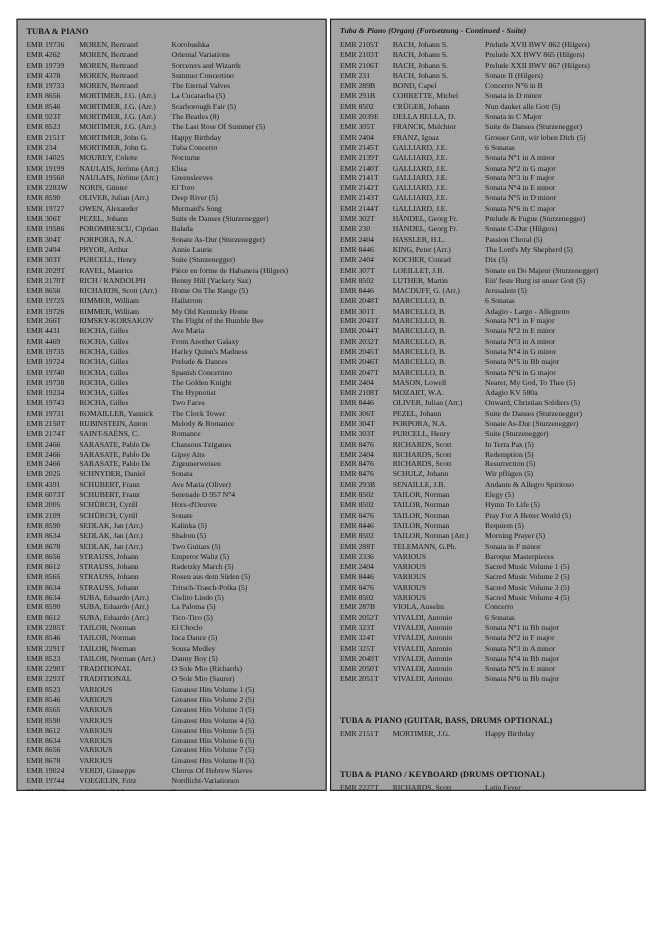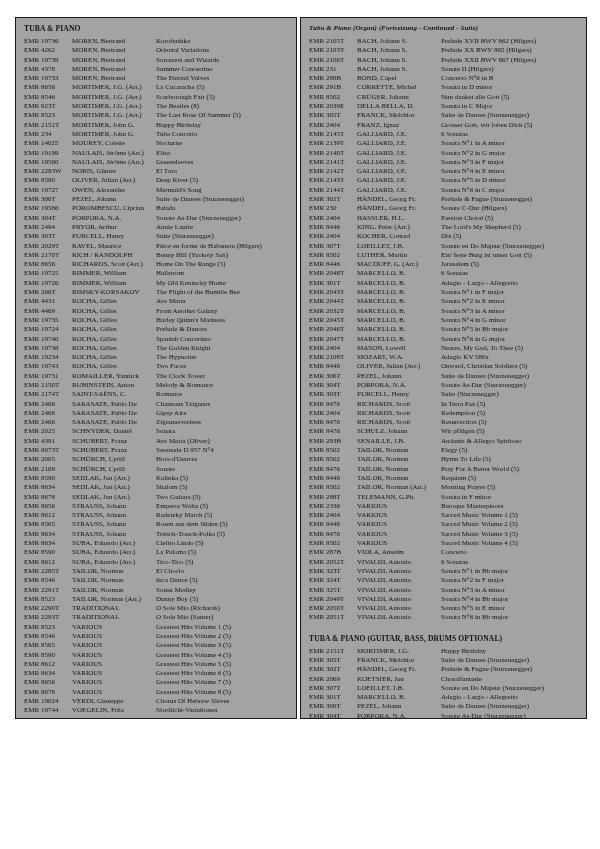--- a/index.html
+++ b/index.html
@@ -4,21 +4,21 @@
 <style>
   html,body{margin:0;padding:0;background:#fff;}
   .page{position:relative;width:600px;height:849px;background:#fff;overflow:hidden;
         font-family:"Liberation Sans",sans-serif;color:#141414;}
   .col-box{position:absolute;top:17px;height:702px;border:1px solid #1a1a1a;
            box-sizing:border-box;padding:4px 4px 0 8px;overflow:hidden;background:#a3a3a3;font-family:Liberation Serif, serif;}
   #col-left{left:15px;width:282px;}
   #col-right{left:300px;width:287px;}
   .section-title{font-weight:bold;font-size:7.6px;line-height:11px;letter-spacing:.1px;
                  white-space:nowrap;margin:1px 0 3px 0;}
-  .section + .section .section-title{margin-top:10px;}
+  .section + .section .section-title{margin-top:26px;}
   .section-title.italic{font-style:italic;font-size:7px;}
   .row{display:flex;font-size:7px;line-height:9.3px;white-space:nowrap;}
   .num{width:48px;flex:none;}
   .composer{width:84px;flex:none;}
   .title{flex:1;min-width:0;}
 </style>
 </head>
 <body>
 
 <div class="page">
@@ -760,20 +760,28 @@
       </div>
       <div class="section">
         <div class="section-title">TUBA &amp; PIANO (GUITAR, BASS, DRUMS OPTIONAL)</div>
         <div class="row">
           <span class="num">EMR 2151T</span>
           <span class="composer">MORTIMER, J.G.</span>
           <span class="title">Happy Birthday</span>
         </div>
       </div>
       <div class="section">
+        <div class="section-title">TUBA &amp; PIANO / KEYBOARD (DRUMS OPTIONAL)</div>
+        <div class="row">
+          <span class="num">EMR 2227T</span>
+          <span class="composer">RICHARDS, Scott</span>
+          <span class="title">Latin Fever</span>
+        </div>
+      </div>
+      <div class="section">
         <div class="row">
           <span class="num">EMR 305T</span>
           <span class="composer">FRANCK, Melchior</span>
           <span class="title">Suite de Danses (Sturzenegger)</span>
         </div>
         <div class="row">
           <span class="num">EMR 302T</span>
           <span class="composer">HÄNDEL, Georg Fr.</span>
           <span class="title">Prelude &amp; Fugue (Sturzenegger)</span>
         </div>

